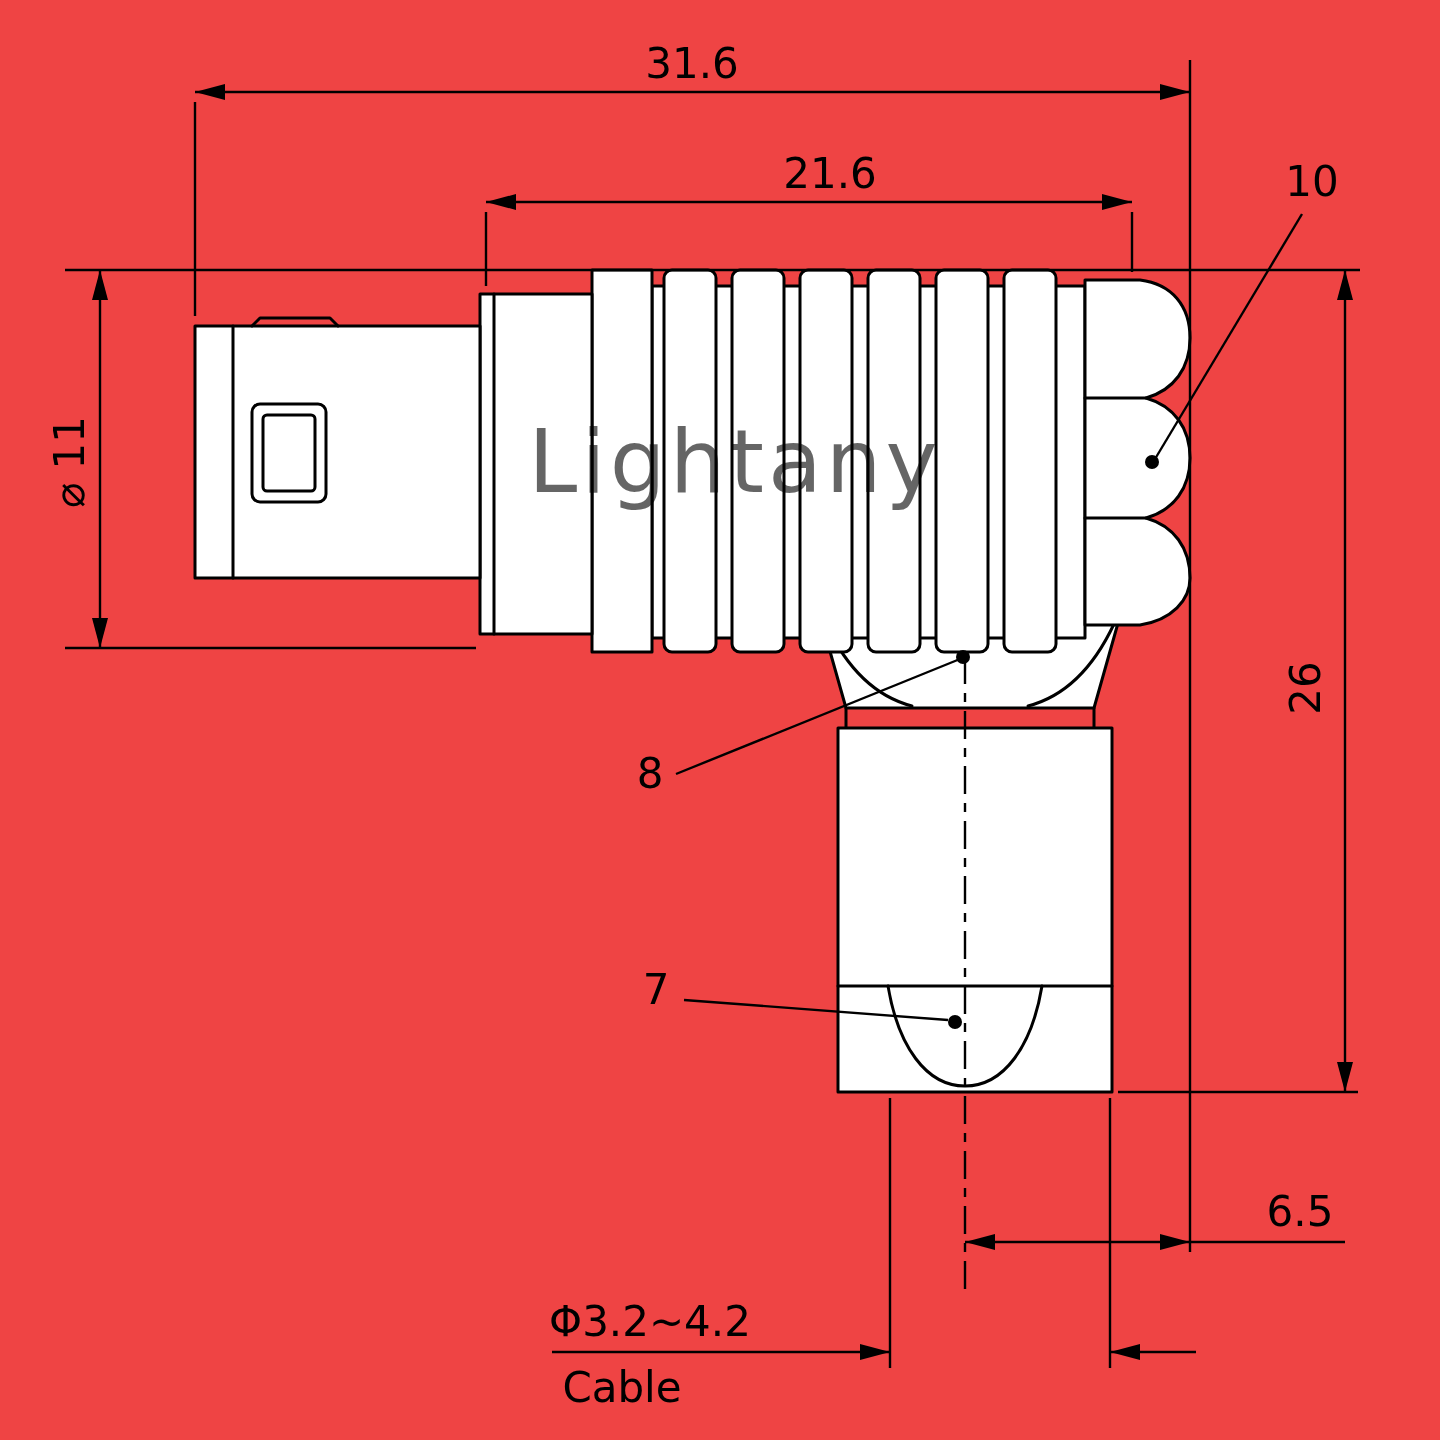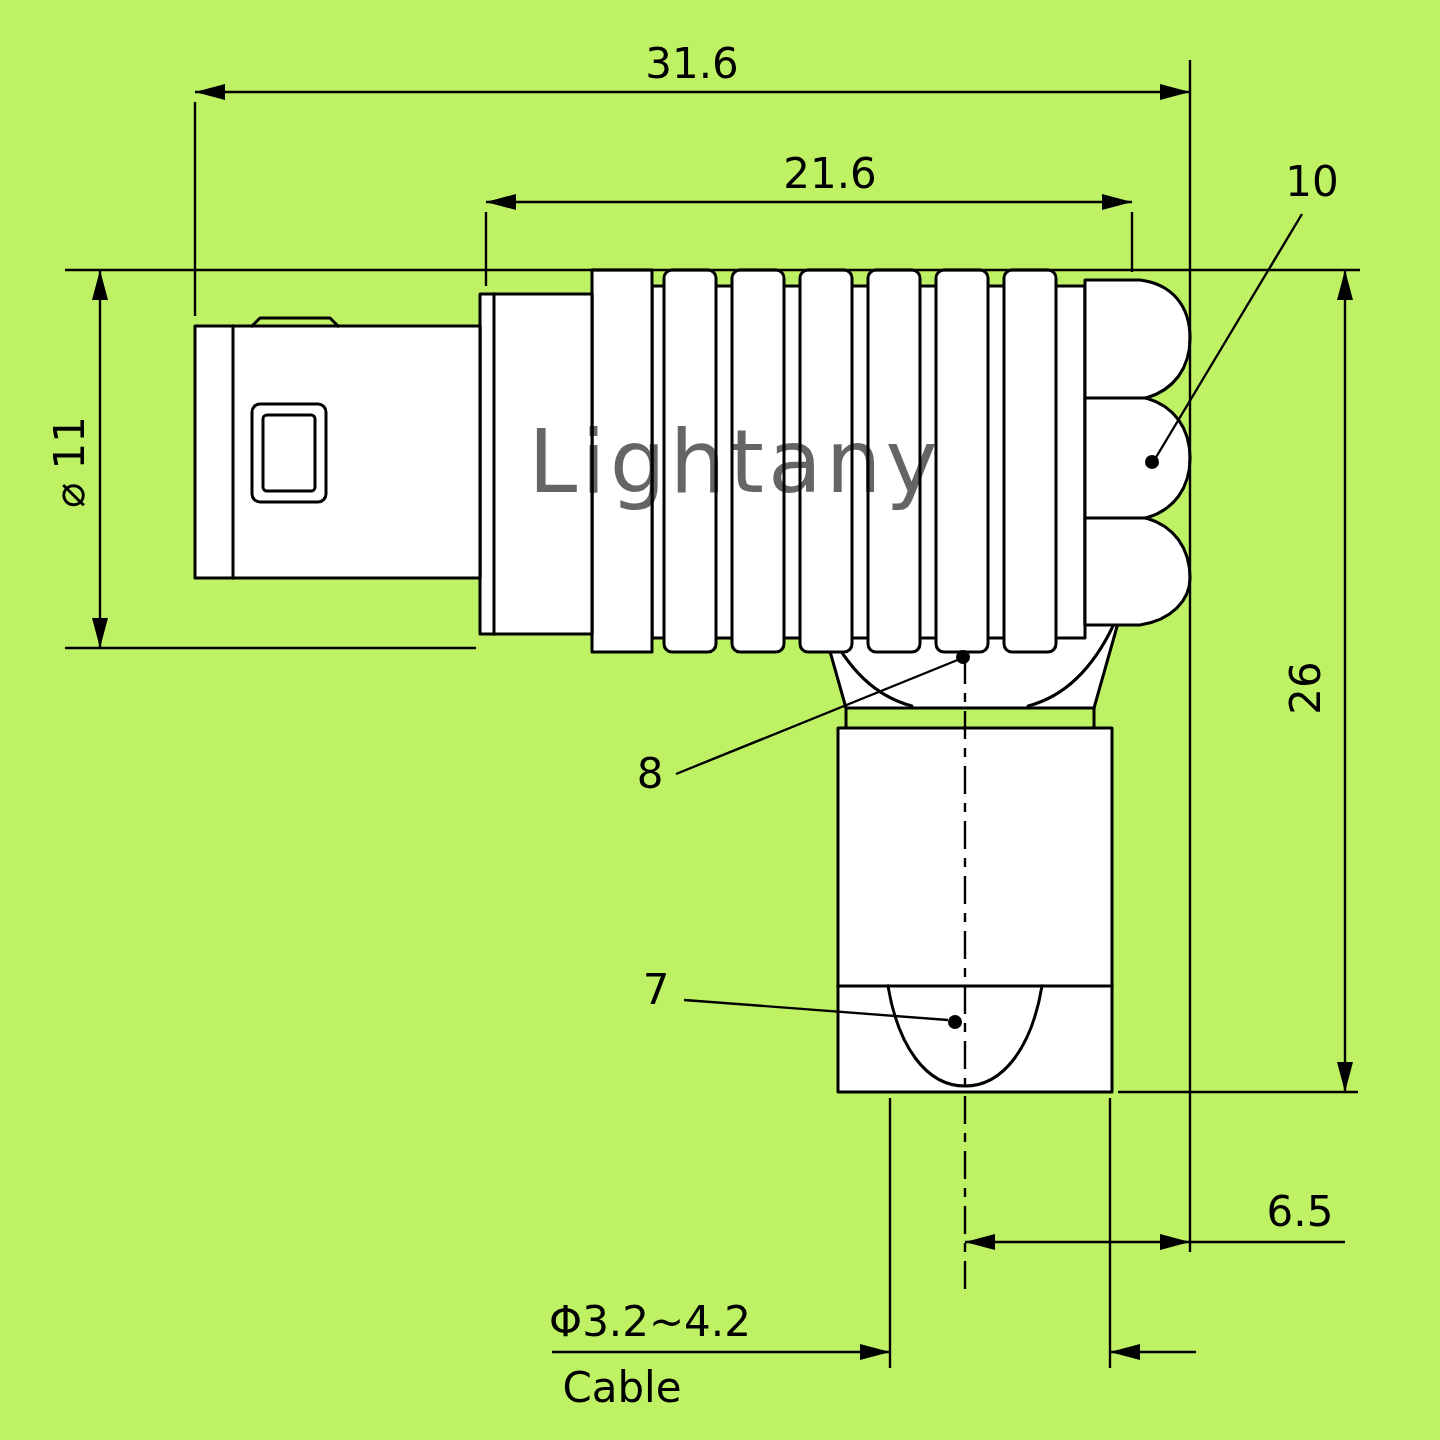--- a/index.html
+++ b/index.html
@@ -1,16 +1,16 @@
 <!DOCTYPE html>
 <html><head>
 <meta charset="utf-8">
 <style>
   html,body{margin:0;padding:0;background:#ffffff;}
-  .canvas{position:relative;width:1440px;height:1440px;background:#bef264;overflow:hidden;}
+  .canvas{position:relative;width:1440px;height:1440px;background:#ef4444;overflow:hidden;}
   svg{display:block;}
   text{font-family:"DejaVu Sans","Liberation Sans",sans-serif;fill:#000;}
   .dim-text{font-size:42px;}
   .outline{fill:#ffffff;stroke:#000;stroke-width:3;stroke-linejoin:round;}
   .edge{fill:none;stroke:#000;stroke-width:3;stroke-linejoin:round;stroke-linecap:round;}
   .thin{fill:none;stroke:#000;stroke-width:2.4;stroke-linecap:butt;}
   .center{fill:none;stroke:#000;stroke-width:2.4;stroke-dasharray:28 9 9 9;}
   .arrow{fill:#000;stroke:none;}
   .dot{fill:#000;stroke:none;}
   .watermark{font-size:88px;opacity:0.6;letter-spacing:4px;}

